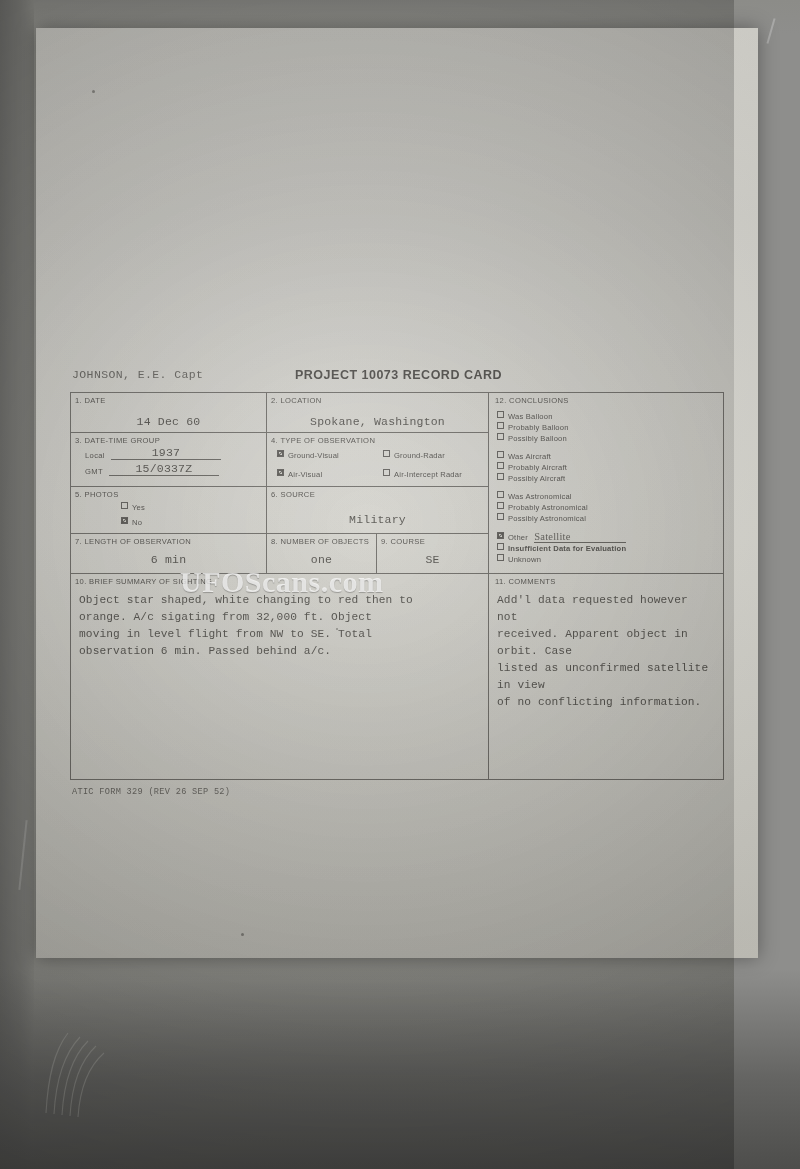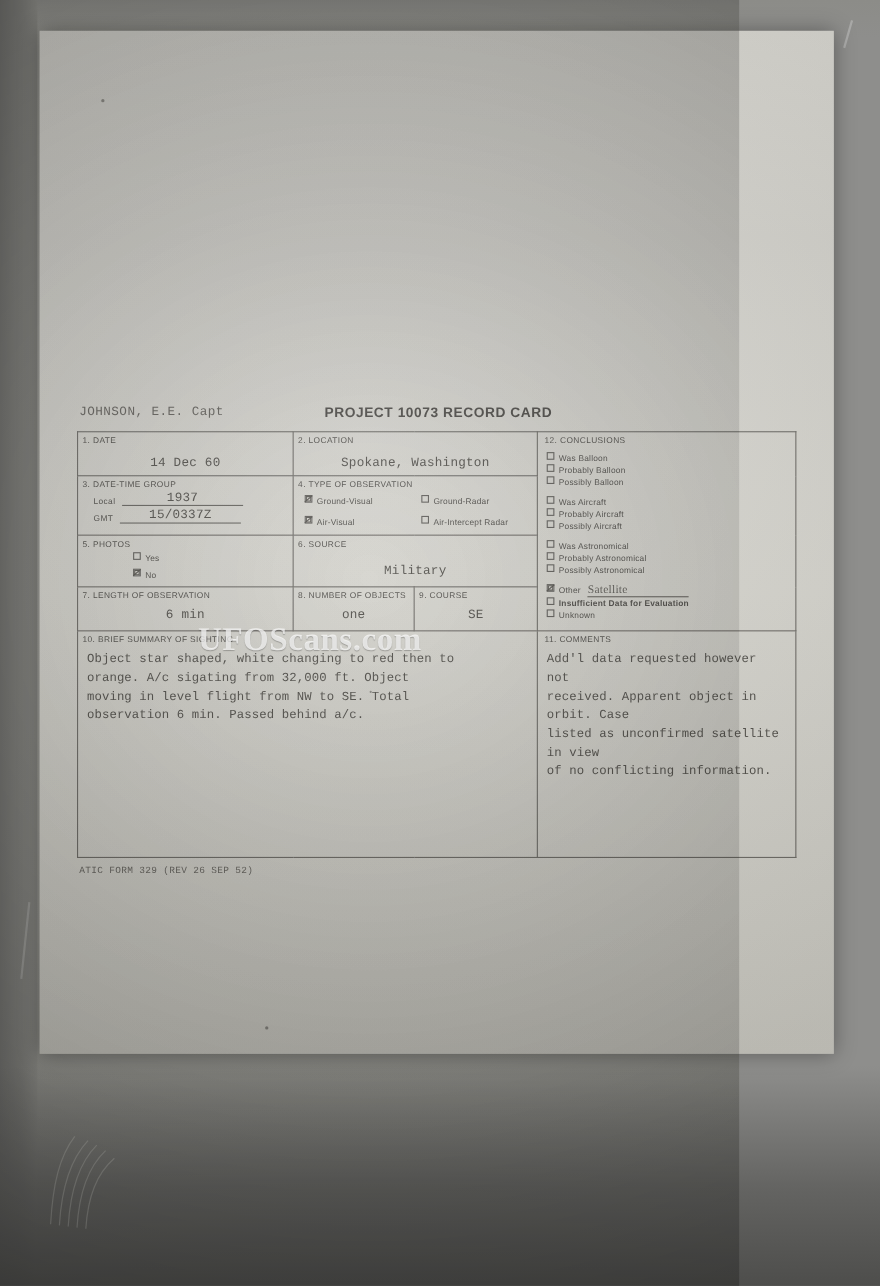--- a/index.html
+++ b/index.html
@@ -10,21 +10,21 @@
   body {
     width: 800px;
     height: 1169px;
     overflow: hidden;
     font-family: "Liberation Sans", sans-serif;
   }
 
   
   .scan {
     position: relative;
-    width: 672px;
+    width: 734px;
     height: 1169px;
     background:
       radial-gradient(ellipse 900px 700px at 45% 35%, #b9b9b4 0%, #a3a39d 55%, #8a8a85 100%),
       #98988f;
   }
   .scan::after {
     
     content: "";
     position: absolute;
     inset: 0;

